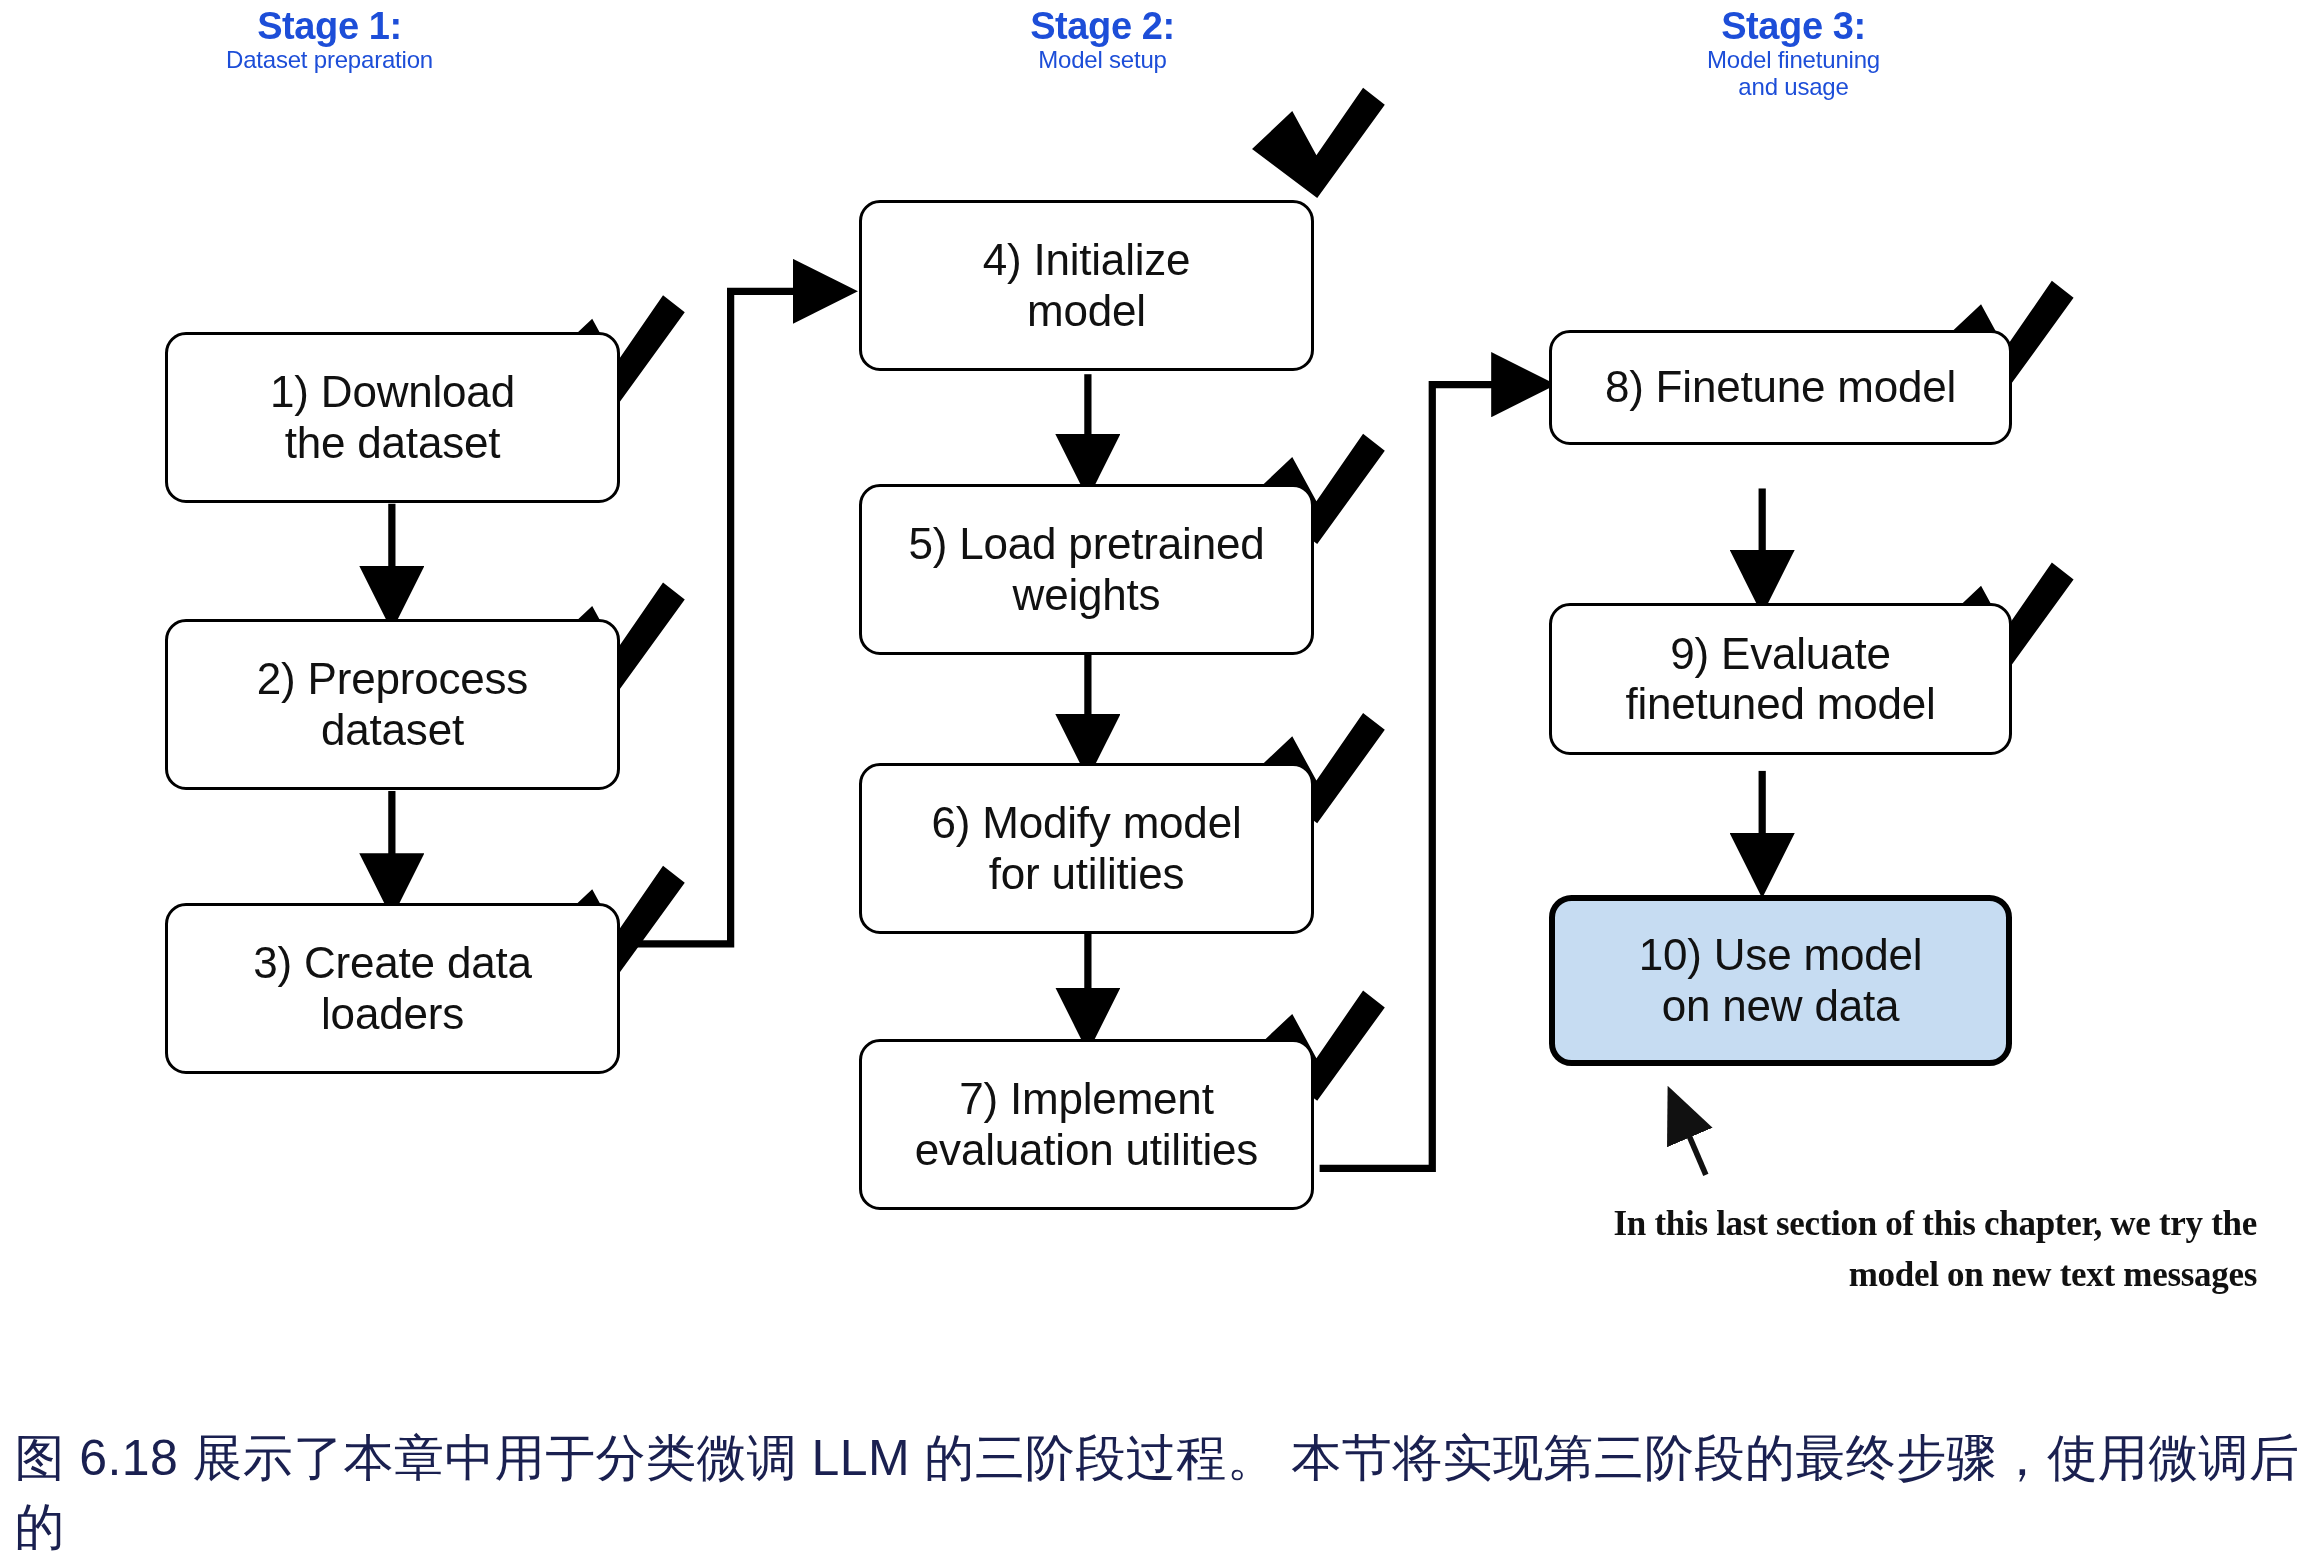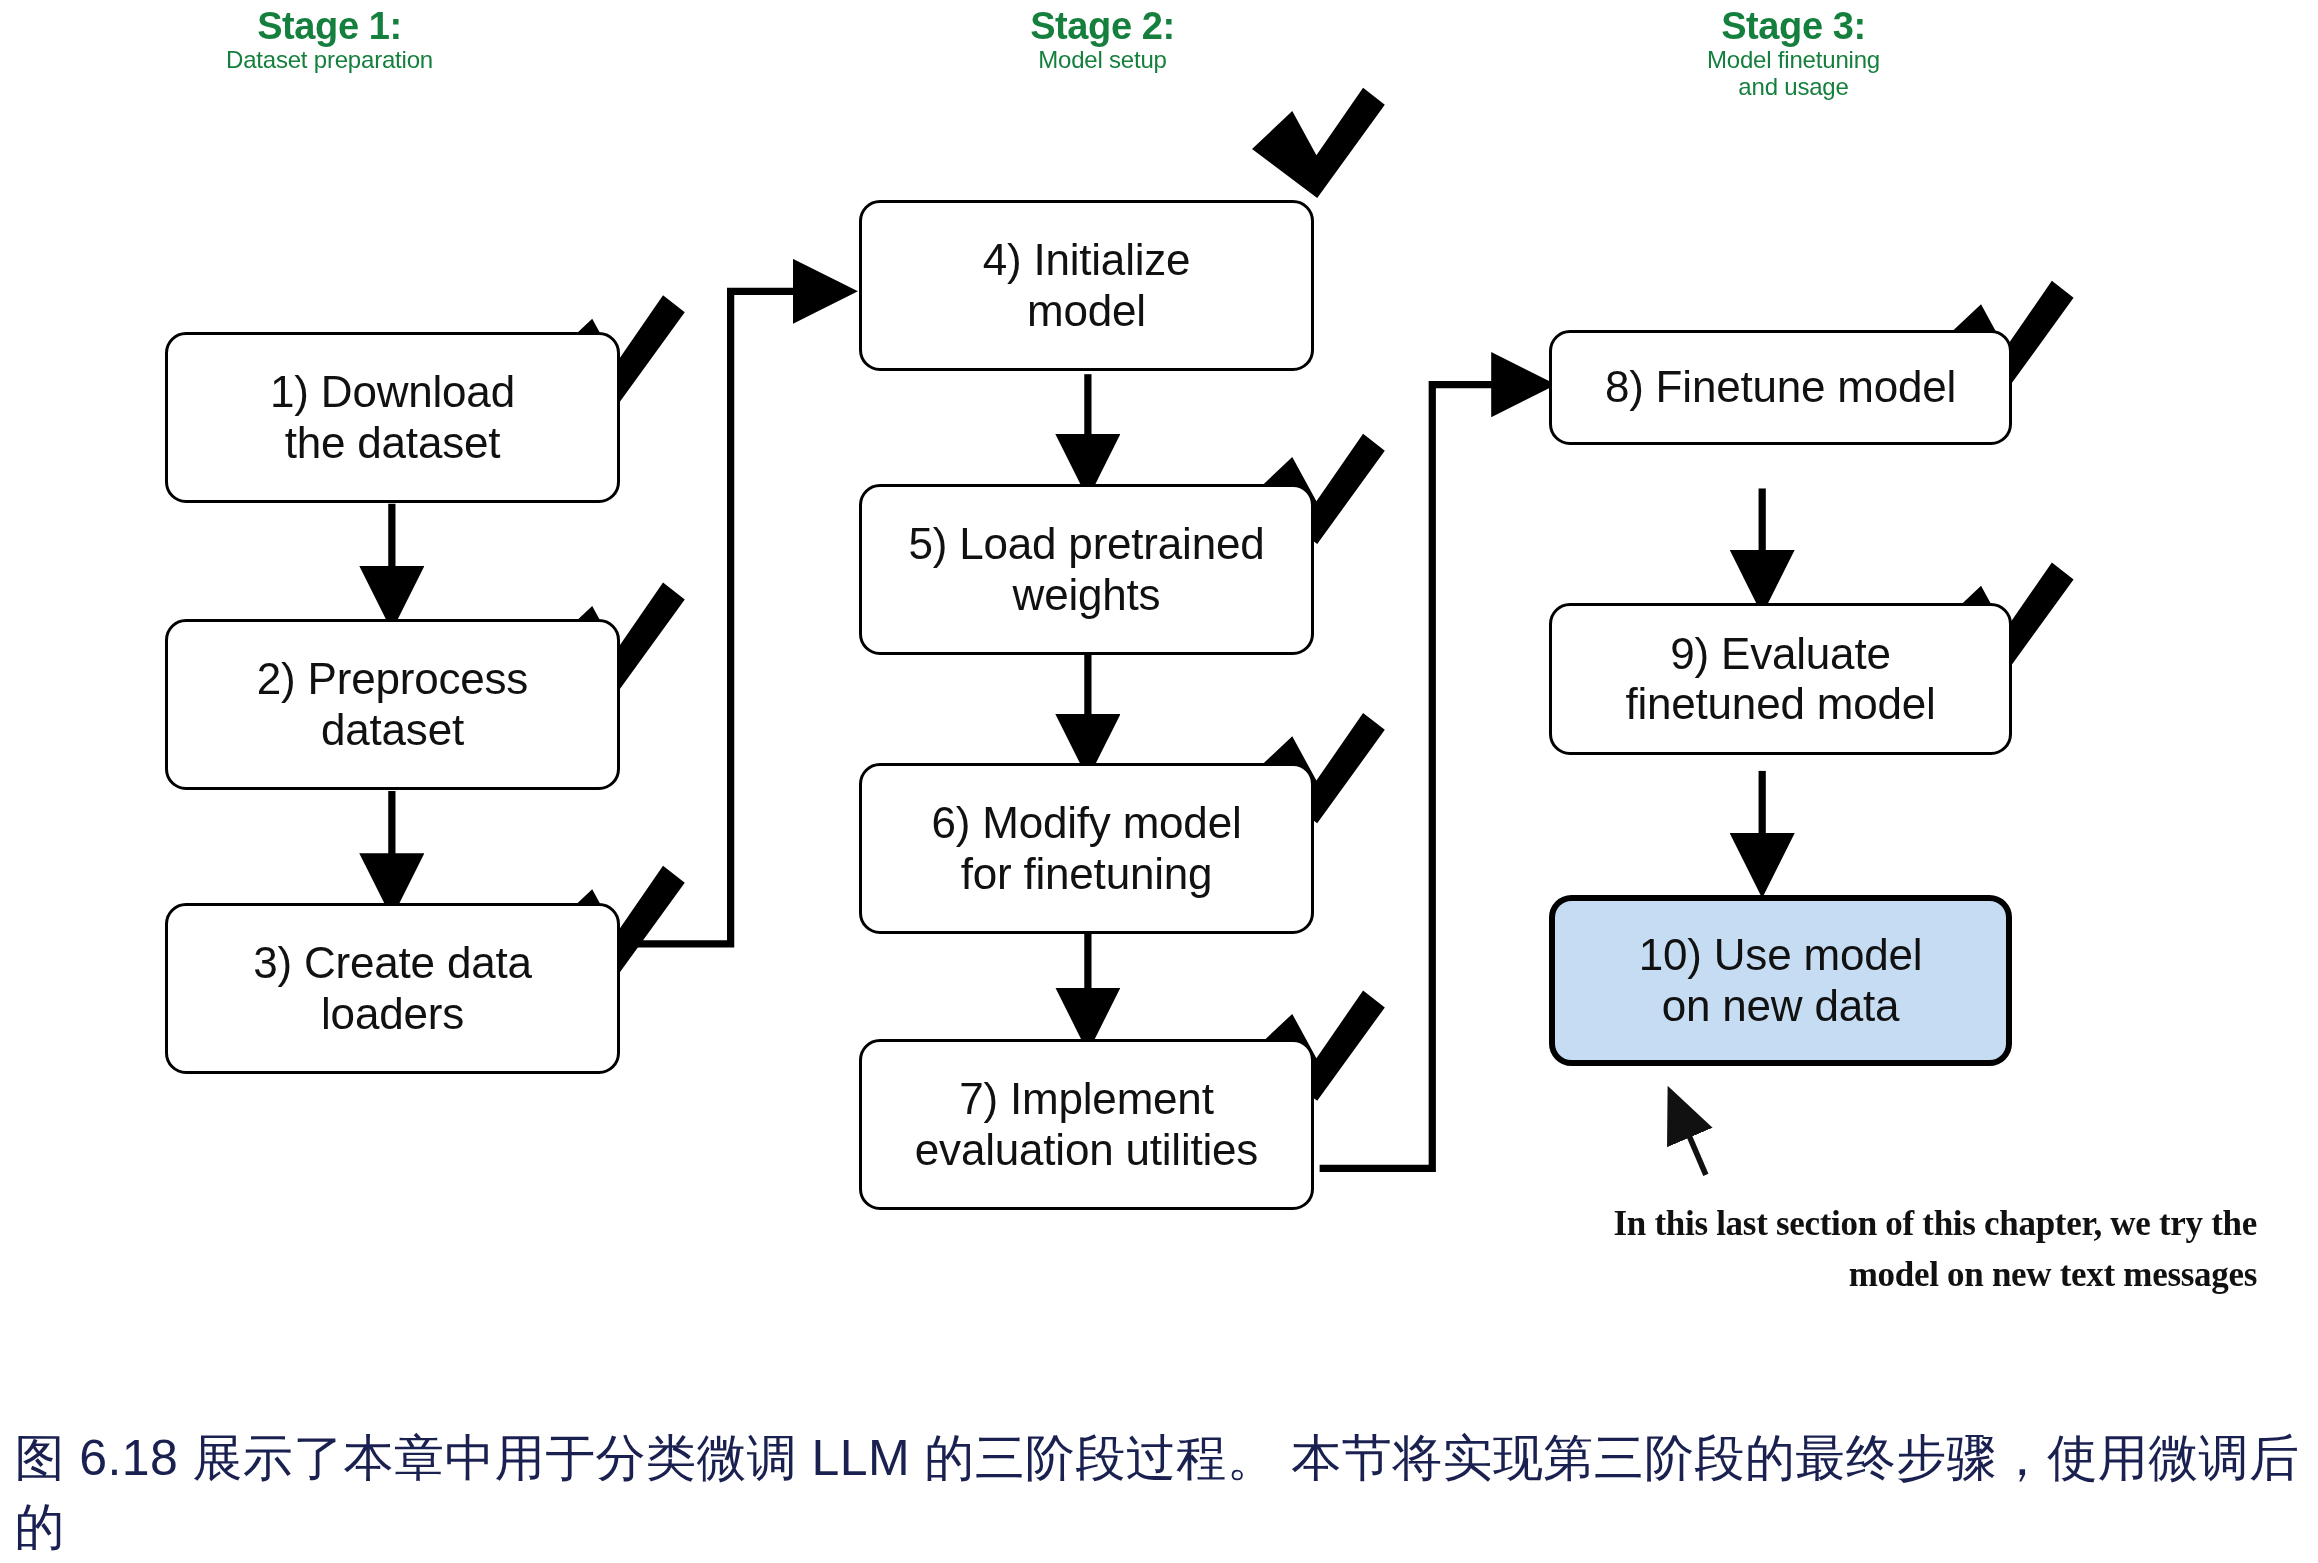--- a/index.html
+++ b/index.html
@@ -28,21 +28,21 @@
     left: 0;
     top: 0;
     width: 2319px;
     height: 1368px;
   }
 
   
   .stage-header {
     position: absolute;
     text-align: center;
-    color: #15803d;
+    color: #1d4ed8;
     line-height: 1.12;
   }
   .stage-header .stage-title {
     display: block;
     font-weight: bold;
     font-size: 38px;
     letter-spacing: -0.4px;
   }
   .stage-header .stage-sub {
     display: block;
@@ -225,21 +225,21 @@
   <div class="step-box" style="left:859px; top:484px; width:455px; height:171px;">
     <div>
       <span>5) Load pretrained</span><br>
       <span>weights</span>
     </div>
   </div>
 
   <div class="step-box" style="left:859px; top:763px; width:455px; height:171px;">
     <div>
       <span>6) Modify model</span><br>
-      <span>for finetuning</span>
+      <span>for utilities</span>
     </div>
   </div>
 
   <div class="step-box" style="left:859px; top:1039px; width:455px; height:171px;">
     <div>
       <span>7) Implement</span><br>
       <span>evaluation utilities</span>
     </div>
   </div>
 

